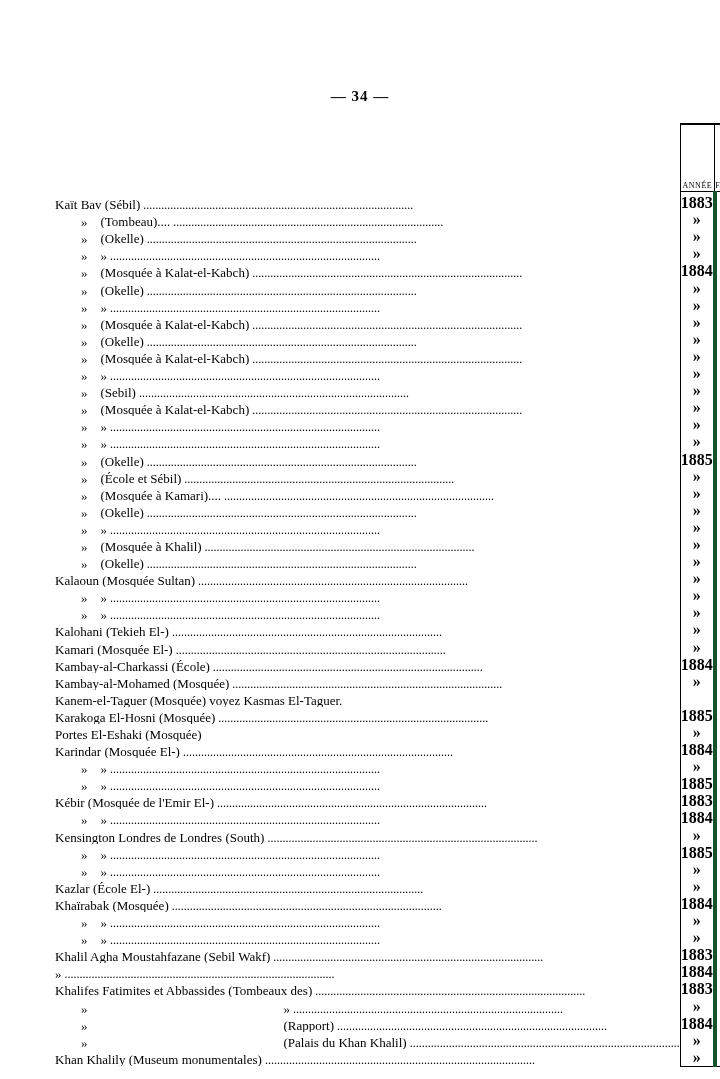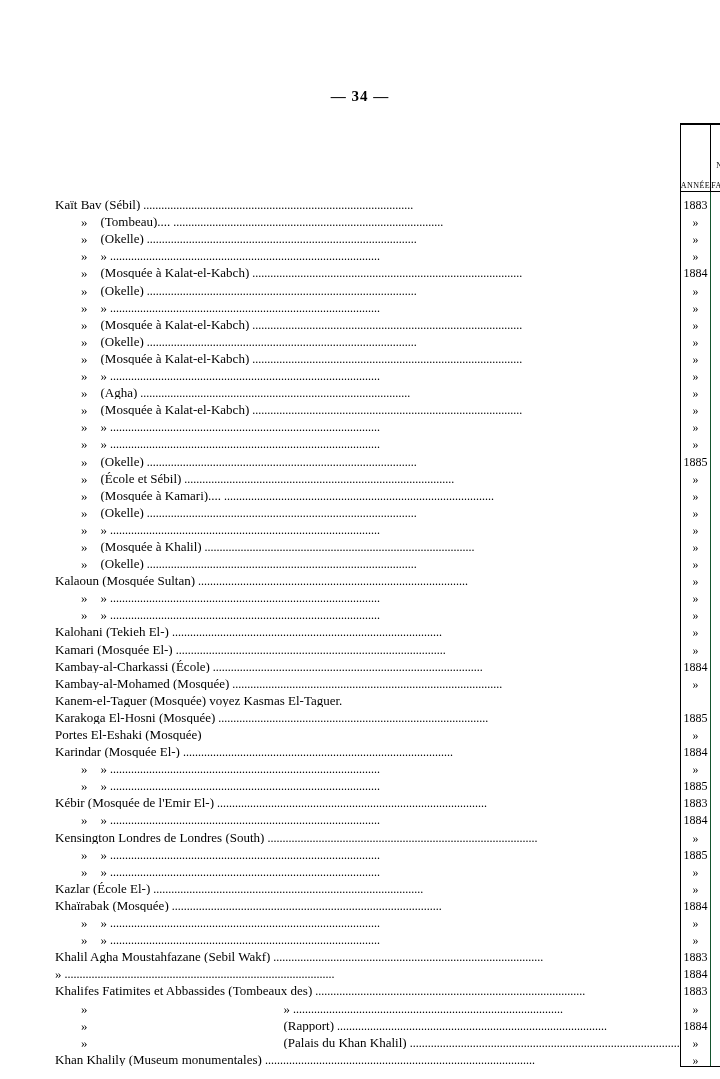--- a/index.html
+++ b/index.html
@@ -76,21 +76,21 @@
     overflow: hidden;
     line-height: 1.0;
     height: 17.1px;
   }
   td.annee, td.fasc, td.pv, td.rap {
     text-align: center;
     font-size: 11px;
     line-height: 1.0;
     height: 17.1px;
   }
-  td.annee { border-left: 1px solid #000; border-right: 1px solid #14532d; font-weight: normal; font-size: 12px; }
+  td.annee { border-left: 1px solid #000; border-right: 4px solid #14532d; font-weight: bold; font-size: 16px; }
   td.fasc  { border-right: 1px solid #000; font-variant: small-caps; font-size: 9px; letter-spacing: .5px;}
 
   tr.body-first td.annee, tr.body-first td.fasc,
   tr.body-first td.pv, tr.body-first td.rap { padding-top: 2px; }
 
   .nm-indent { display: inline-block; width: 26px; }
   .nm-indent2 { display: inline-block; width: 196px; }
   .ditto { font-size: 13px; }
   .dots { font-size: 12px; letter-spacing: 0px; }
 
@@ -176,21 +176,21 @@
             <td class="name"><span class="nm-indent">&nbsp;</span><span class="ditto">»&nbsp;&nbsp;&nbsp;&nbsp;</span><span>(Mosquée à Kalat-el-Kabch)</span><span class="dots">&nbsp;..........................................................................................</span></td>
             <td class="annee">»</td>
             <td class="fasc">II</td>
           </tr>
           <tr>
             <td class="name"><span class="nm-indent">&nbsp;</span><span class="ditto">»&nbsp;&nbsp;&nbsp;&nbsp;</span><span>»</span><span class="dots">&nbsp;..........................................................................................</span></td>
             <td class="annee">»</td>
             <td class="fasc">II</td>
           </tr>
           <tr>
-            <td class="name"><span class="nm-indent">&nbsp;</span><span class="ditto">»&nbsp;&nbsp;&nbsp;&nbsp;</span><span>(Agha)</span><span class="dots">&nbsp;..........................................................................................</span></td>
+            <td class="name"><span class="nm-indent">&nbsp;</span><span class="ditto">»&nbsp;&nbsp;&nbsp;&nbsp;</span><span>(Sebil)</span><span class="dots">&nbsp;..........................................................................................</span></td>
             <td class="annee">»</td>
             <td class="fasc">II</td>
           </tr>
           <tr>
             <td class="name"><span class="nm-indent">&nbsp;</span><span class="ditto">»&nbsp;&nbsp;&nbsp;&nbsp;</span><span>(Mosquée à Kalat-el-Kabch)</span><span class="dots">&nbsp;..........................................................................................</span></td>
             <td class="annee">»</td>
             <td class="fasc">II</td>
           </tr>
           <tr>
             <td class="name"><span class="nm-indent">&nbsp;</span><span class="ditto">»&nbsp;&nbsp;&nbsp;&nbsp;</span><span>»</span><span class="dots">&nbsp;..........................................................................................</span></td>

